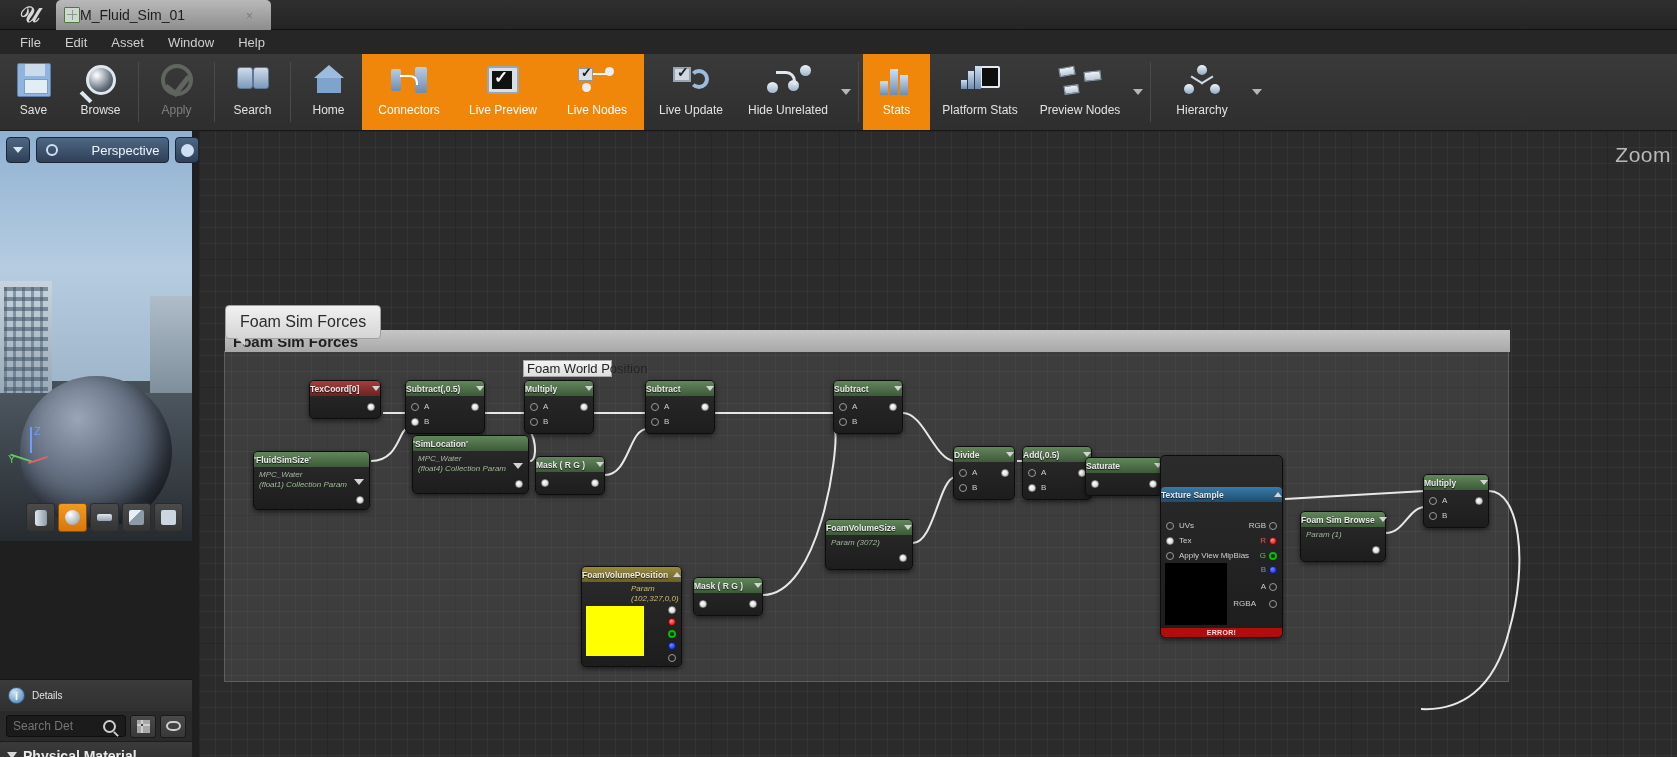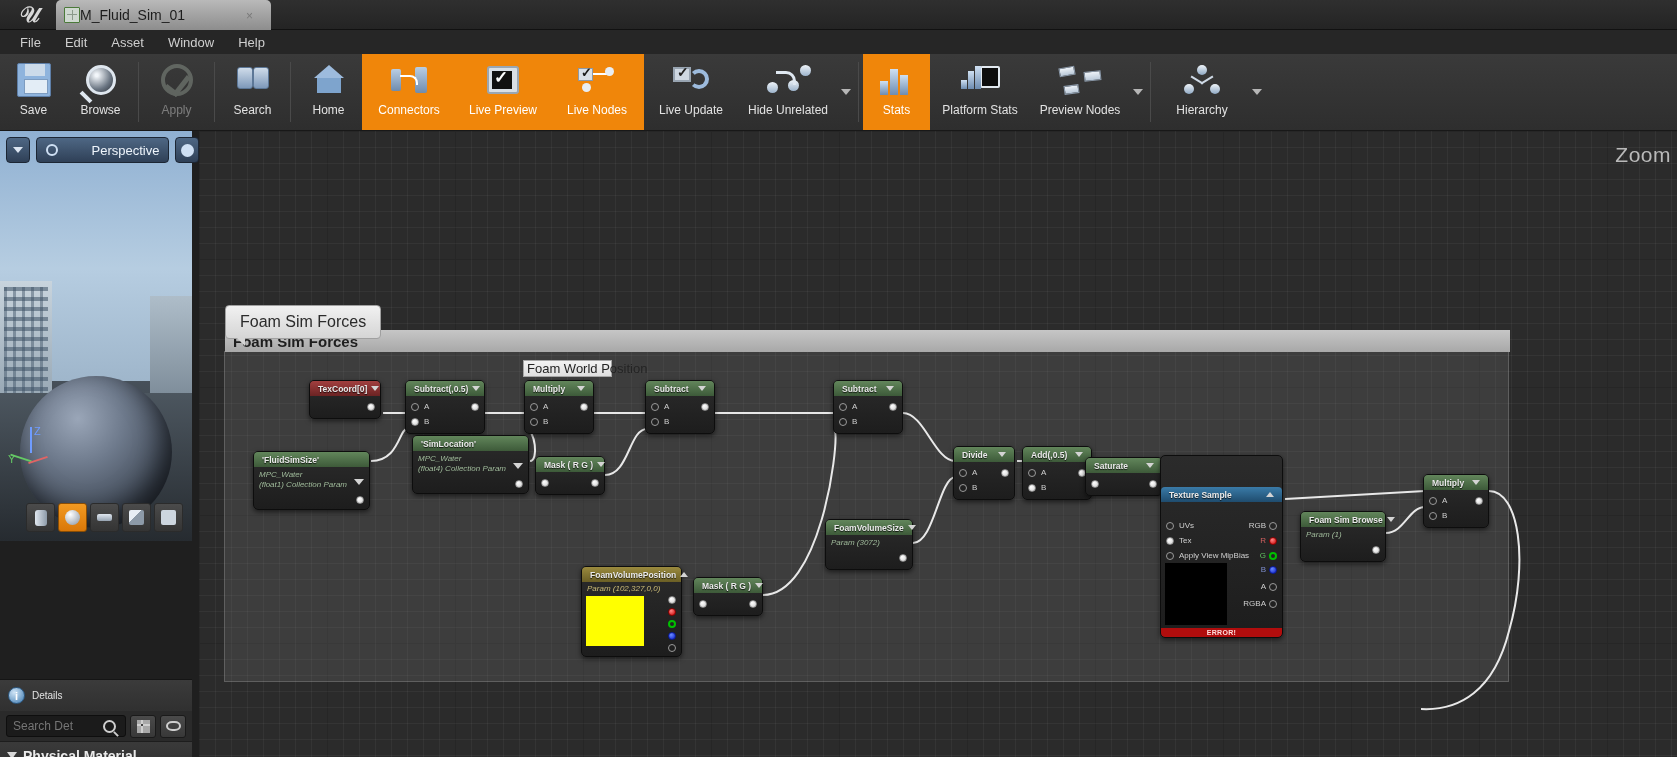--- a/index.html
+++ b/index.html
@@ -333,21 +333,21 @@
 
   
   .node{
     position:absolute;border-radius:5px;
     background:linear-gradient(to bottom,#2b2b2b,#1d1d1d);
     border:1px solid #0d0d0d;
     box-shadow:0 2px 5px rgba(0,0,0,.55);
   }
   .nhdr{
     height:15px;border-radius:4px 4px 0 0;display:flex;align-items:center;
-    padding:0 8px;justify-content:space-between;
+    padding:0 0;justify-content:space-between;
   }
   .nhdr .t{font-size:8.5px;color:#eaeaea;font-weight:bold;white-space:nowrap;
     text-shadow:0 1px 1px rgba(0,0,0,.8);}
   .nhdr .car{width:0;height:0;border-left:4px solid transparent;border-right:4px solid transparent;border-top:5px solid #d4d4d4;flex:none;margin-left:4px;}
   .nhdr.green{background:linear-gradient(to bottom,#62865b,#3d5a39);}
   .nhdr.red{background:linear-gradient(to bottom,#a23f3f,#6b2323);}
   .nhdr.blue{background:linear-gradient(to bottom,#3a7ba8,#1f4c6e);margin-top:31px;}
   .nhdr.gold{background:linear-gradient(to bottom,#9a8a3e,#6b5f25);}
   .nbody{position:relative;padding:3px 0 4px 0;}
   .pinrow{height:15px;display:flex;align-items:center;position:relative;}
@@ -360,21 +360,21 @@
   .pin.red{background:radial-gradient(circle at 35% 30%,#ff8888,#cc0000);border-color:#880000;}
   .pin.green{background:transparent;border:2px solid #00c000;}
   .pin.blue{background:radial-gradient(circle at 35% 30%,#6b8bff,#0b1fc8);border-color:#0a1a9a;}
   .pinlbl{font-size:8px;color:#cfcfcf;margin-left:5px;white-space:nowrap;}
   .pin-in{margin-left:5px;}
   .pin-out{margin-right:5px;}
   .outrow{justify-content:flex-end;}
   .param-sub{
     font-size:8px;color:#9fba9a;font-style:italic;padding:0 5px;line-height:10px;
   }
-  .param-sub.gold{color:#cbbb77;}
+  .param-sub.gold{color:#cbbb77;margin-left:44px;}
   .swatch{
     width:58px;height:50px;background:#ffff00;margin:2px 0 0 4px;
   }
   .texpreview{
     width:62px;height:62px;background:#000;margin:0 0 0 4px;
   }
   .errbar{
     position:absolute;left:0;right:0;bottom:0;height:9px;background:#b10d0d;
     display:flex;align-items:center;justify-content:center;border-radius:0 0 4px 4px;
   }
@@ -923,21 +923,21 @@
           <div class="texpreview"></div>
           <div style="flex:1;display:flex;flex-direction:column;align-items:flex-end;padding-right:5px;gap:8px;padding-top:2px;">
             <div style="display:flex;align-items:center;gap:3px;">
               <span class="pinlbl" style="color:#7f8fd0;">B</span>
               <div class="pin blue"></div>
             </div>
             <div style="display:flex;align-items:center;gap:3px;">
               <span class="pinlbl">A</span>
               <div class="pin hollow"></div>
             </div>
-            <div style="display:flex;align-items:center;gap:3px;">
+            <div style="display:flex;align-items:center;gap:13px;">
               <span class="pinlbl">RGBA</span>
               <div class="pin hollow"></div>
             </div>
           </div>
         </div>
       </div>
       <div class="errbar">
         <span>ERROR!</span>
       </div>
     </div>

